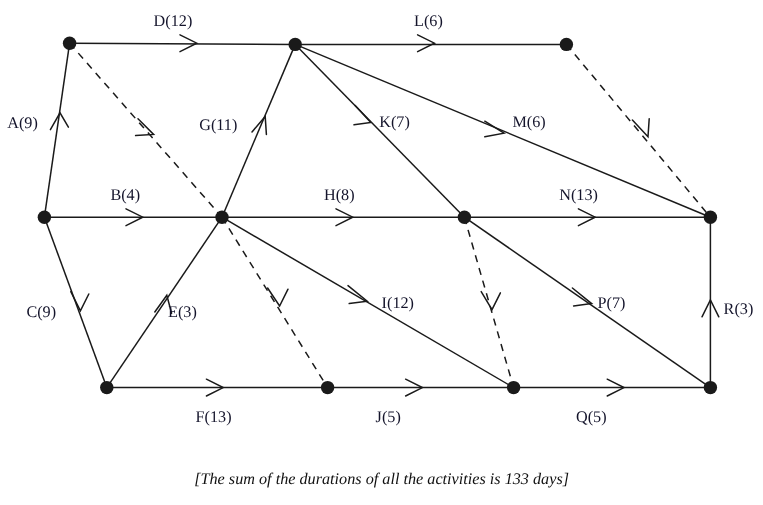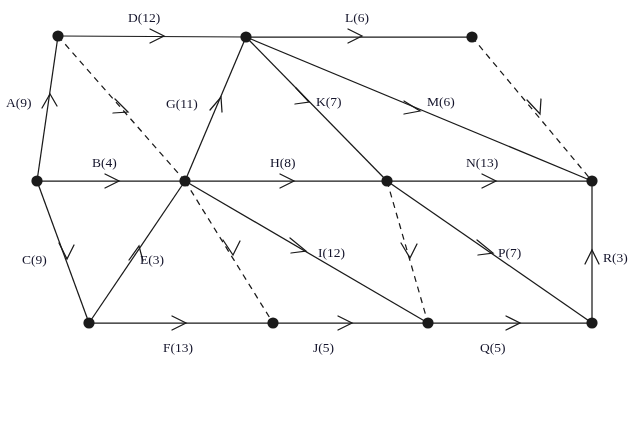--- a/index.html
+++ b/index.html
@@ -181,14 +181,15 @@
       <text class="edge-label" x="318" y="257" text-anchor="start">I(12)</text>
       <text class="edge-label" x="498" y="257" text-anchor="start">P(7)</text>
       <text class="edge-label" x="603" y="262" text-anchor="start">R(3)</text>
       <text class="edge-label" x="163" y="352" text-anchor="start">F(13)</text>
       <text class="edge-label" x="313" y="352" text-anchor="start">J(5)</text>
       <text class="edge-label" x="480" y="352" text-anchor="start">Q(5)</text>
     </g>
 
   </svg>
 
+  <div class="fig-caption" id="fig-note">[The sum of the durations of all the activities is 133 days]</div>
 
 </div>
 
 </body></html>

